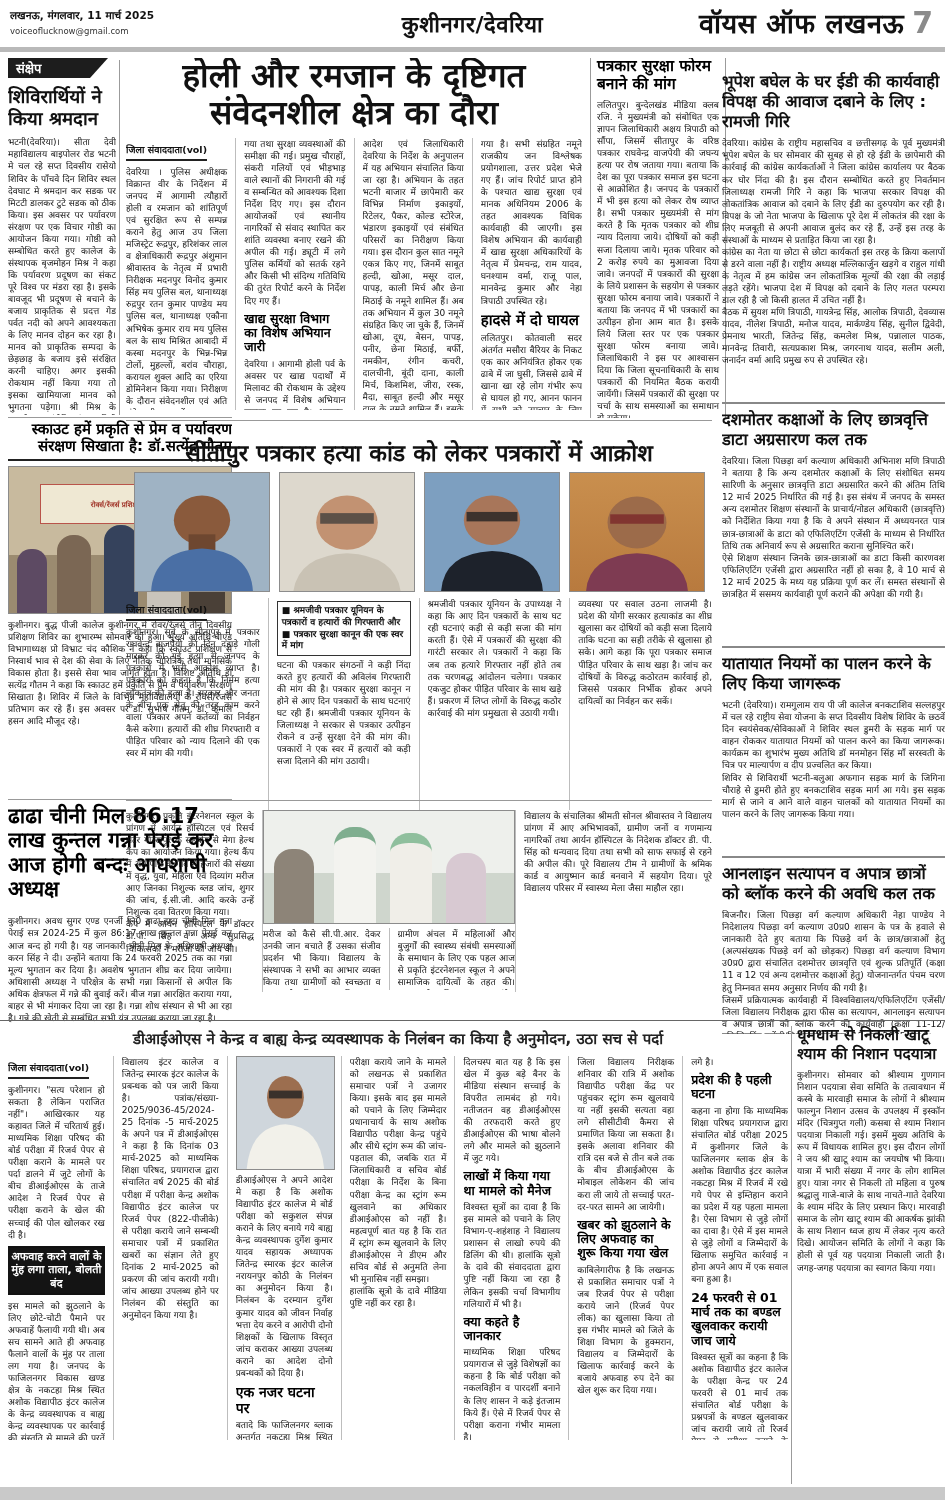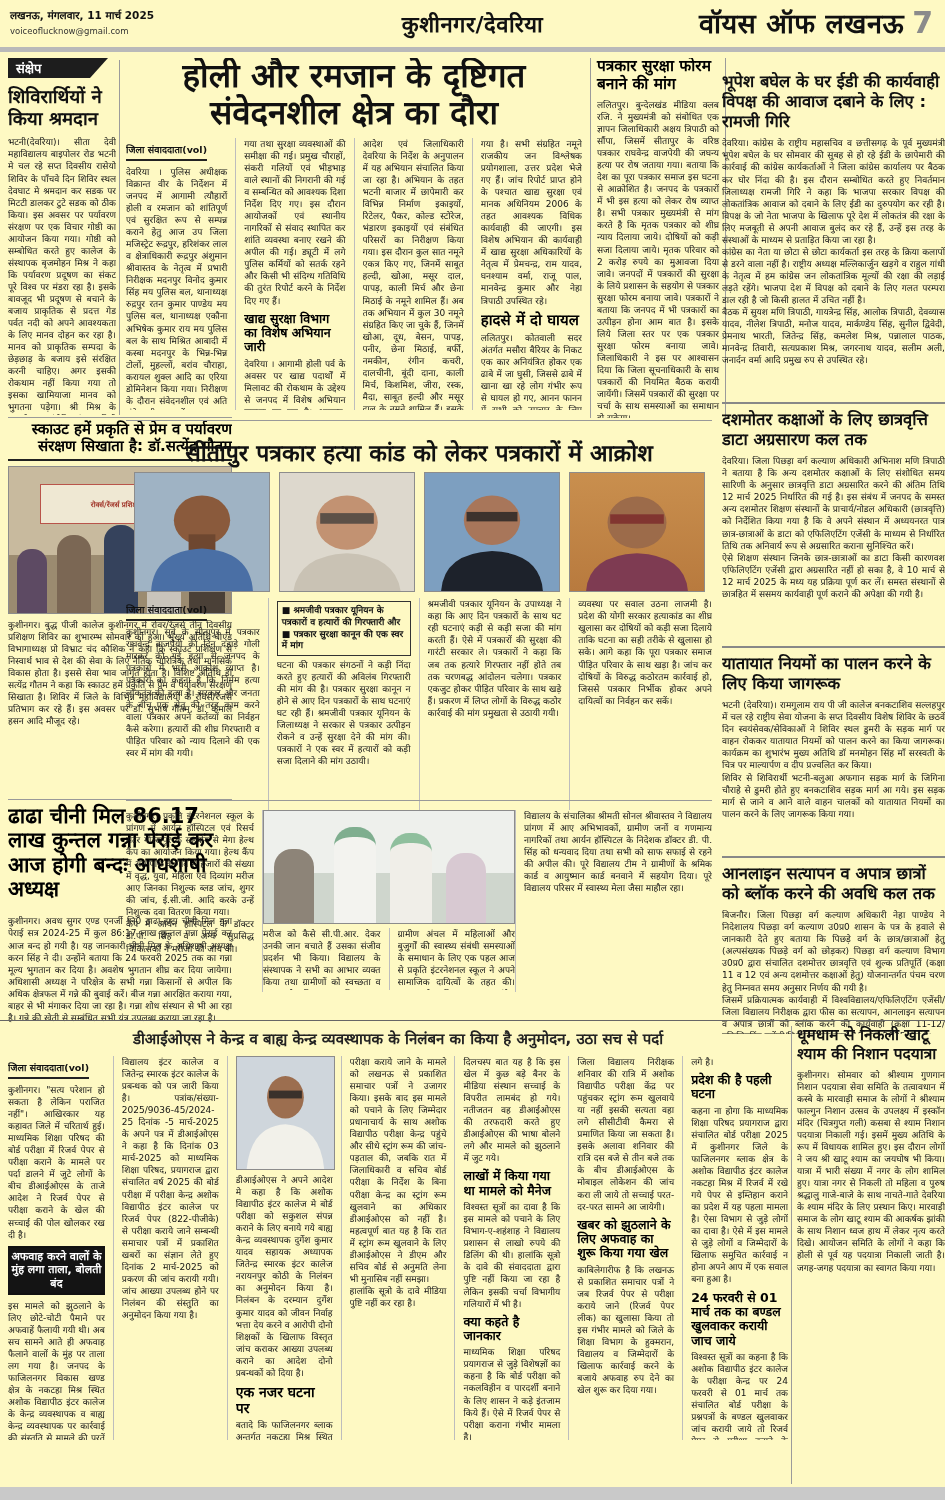--- a/index.html
+++ b/index.html
@@ -1,16 +1,16 @@
 <!DOCTYPE html>
 <html><head>
 <meta charset="utf-8">
 <style>
   html,body{margin:0;padding:0;background:#e9e7e1;}
-  #page{position:relative;width:945px;height:1500px;background:#fef9c3;overflow:hidden;
+  #page{position:relative;width:945px;height:1500px;background:#ffffff;overflow:hidden;
         font-family:"DejaVu Sans","Liberation Sans",sans-serif;color:#111;}
   
   .masthead{position:absolute;left:0;top:0;width:945px;height:47px;}
   .mh-left{position:absolute;left:10px;top:8px;}
   .mh-date{font-size:10.5px;font-weight:700;}
   .mh-mail{font-size:8.5px;color:#333;margin-top:4px;}
   .mh-edition{position:absolute;left:0;right:0;top:8px;text-align:center;font-size:22px;font-weight:800;letter-spacing:.5px;}
   .mh-brand{position:absolute;right:12px;top:4px;display:flex;align-items:baseline;gap:8px;}
   .mh-paper{font-size:27px;font-weight:800;letter-spacing:.5px;}
   .mh-page{font-size:30px;font-weight:800;color:#8b8b8b;}

